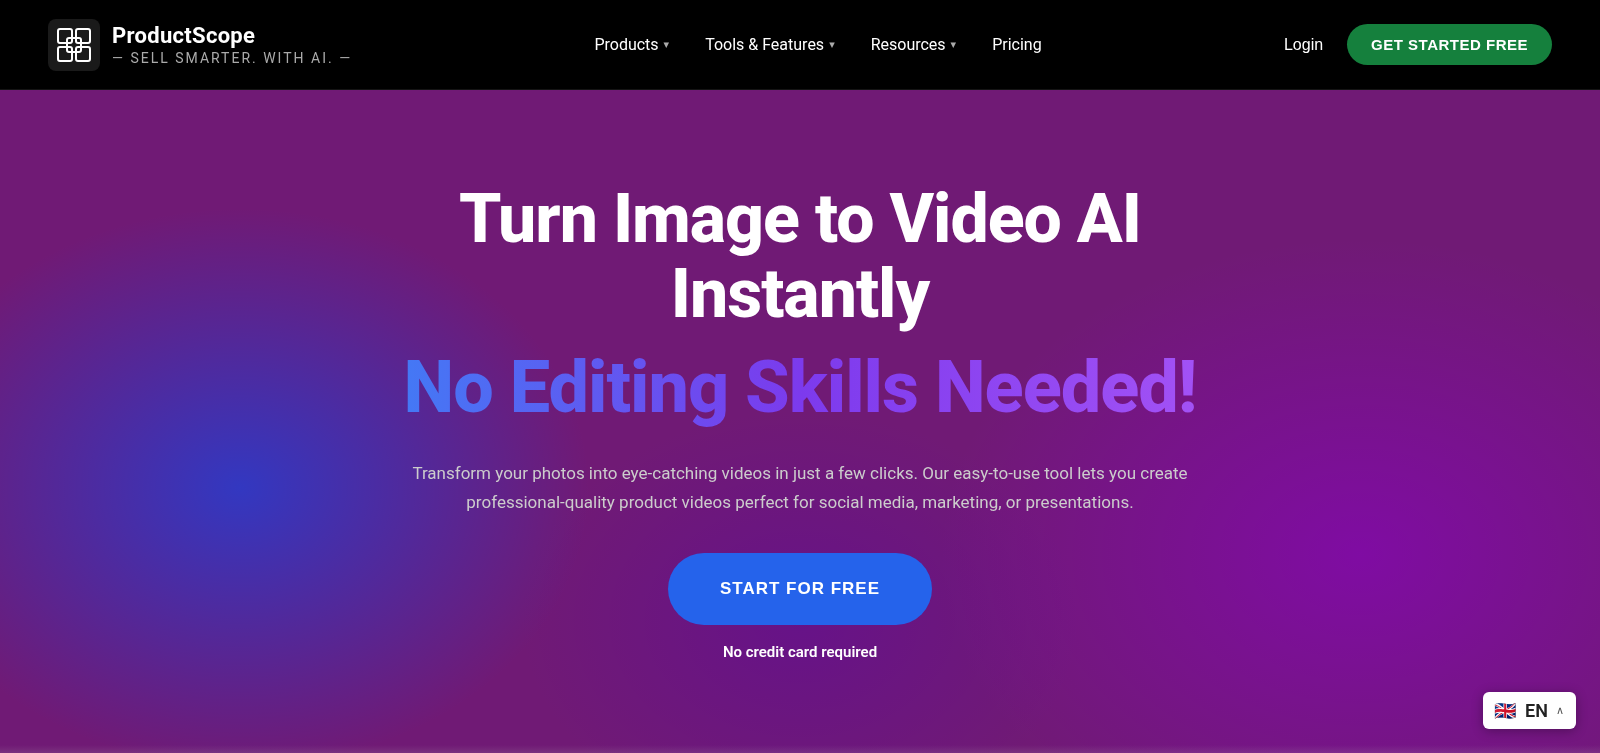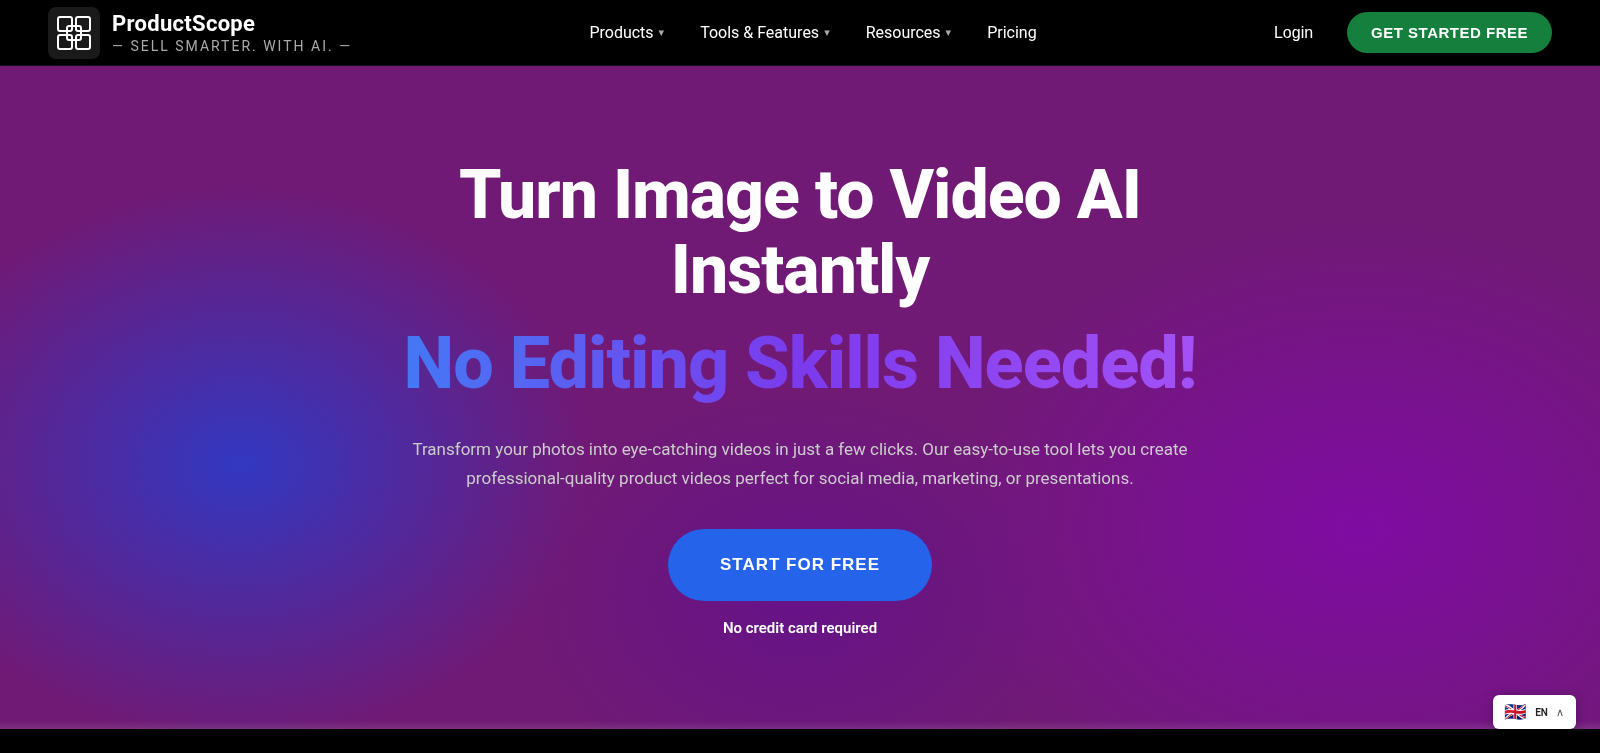--- a/index.html
+++ b/index.html
@@ -19,21 +19,21 @@
 
     
     .navbar {
       position: relative;
       z-index: 10;
       background: #000;
       display: flex;
       align-items: center;
       justify-content: space-between;
       padding: 0 48px;
-      height: 66px;
+      height: 90px;
       border-bottom: 1px solid rgba(255,255,255,0.08);
     }
 
     .nav-left {
       display: flex;
       align-items: center;
       gap: 12px;
     }
 
     .logo-icon {
@@ -79,21 +79,21 @@
     }
 
     .chevron {
       font-size: 11px;
       color: #aaa;
     }
 
     .nav-right {
       display: flex;
       align-items: center;
-      gap: 34px;
+      gap: 24px;
     }
 
     .login-btn {
       font-size: 16px;
       color: #fff;
       cursor: pointer;
       background: none;
       border: none;
       font-weight: 500;
     }
@@ -211,21 +211,21 @@
       z-index: 100;
       box-shadow: 0 2px 12px rgba(0,0,0,0.3);
     }
 
     .flag-icon {
       font-size: 18px;
       line-height: 1;
     }
 
     .lang-text {
-      font-size: 10px;
+      font-size: 18px;
       font-weight: 600;
       color: #222;
     }
 
     .lang-chevron {
       font-size: 11px;
       color: #555;
     }
 
     

